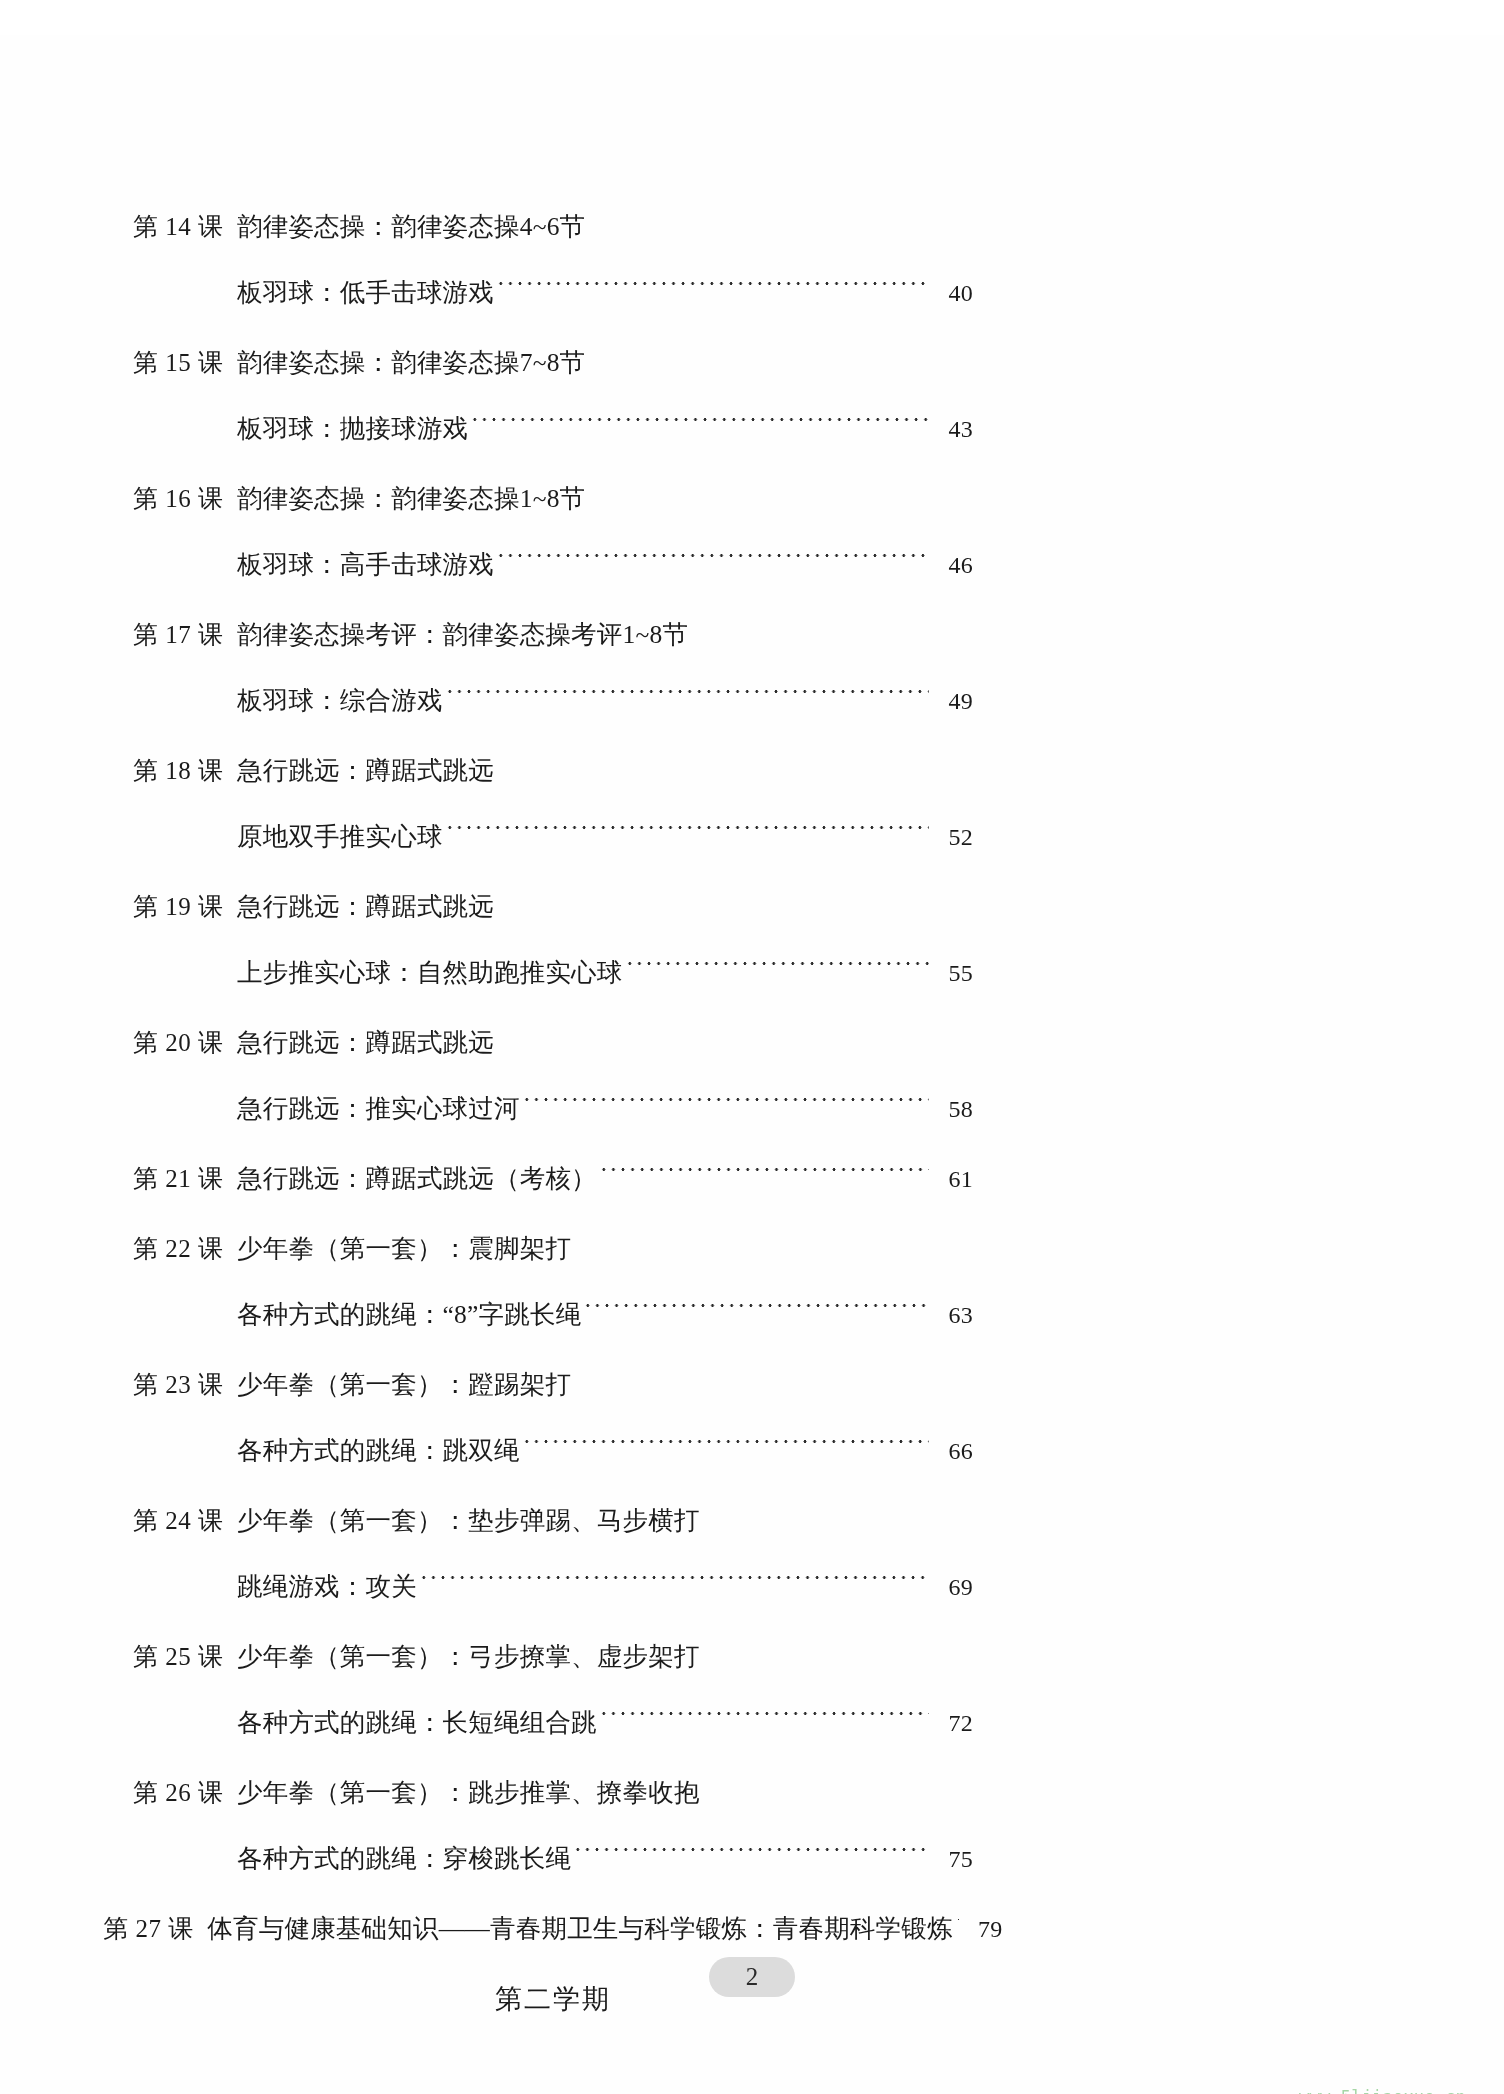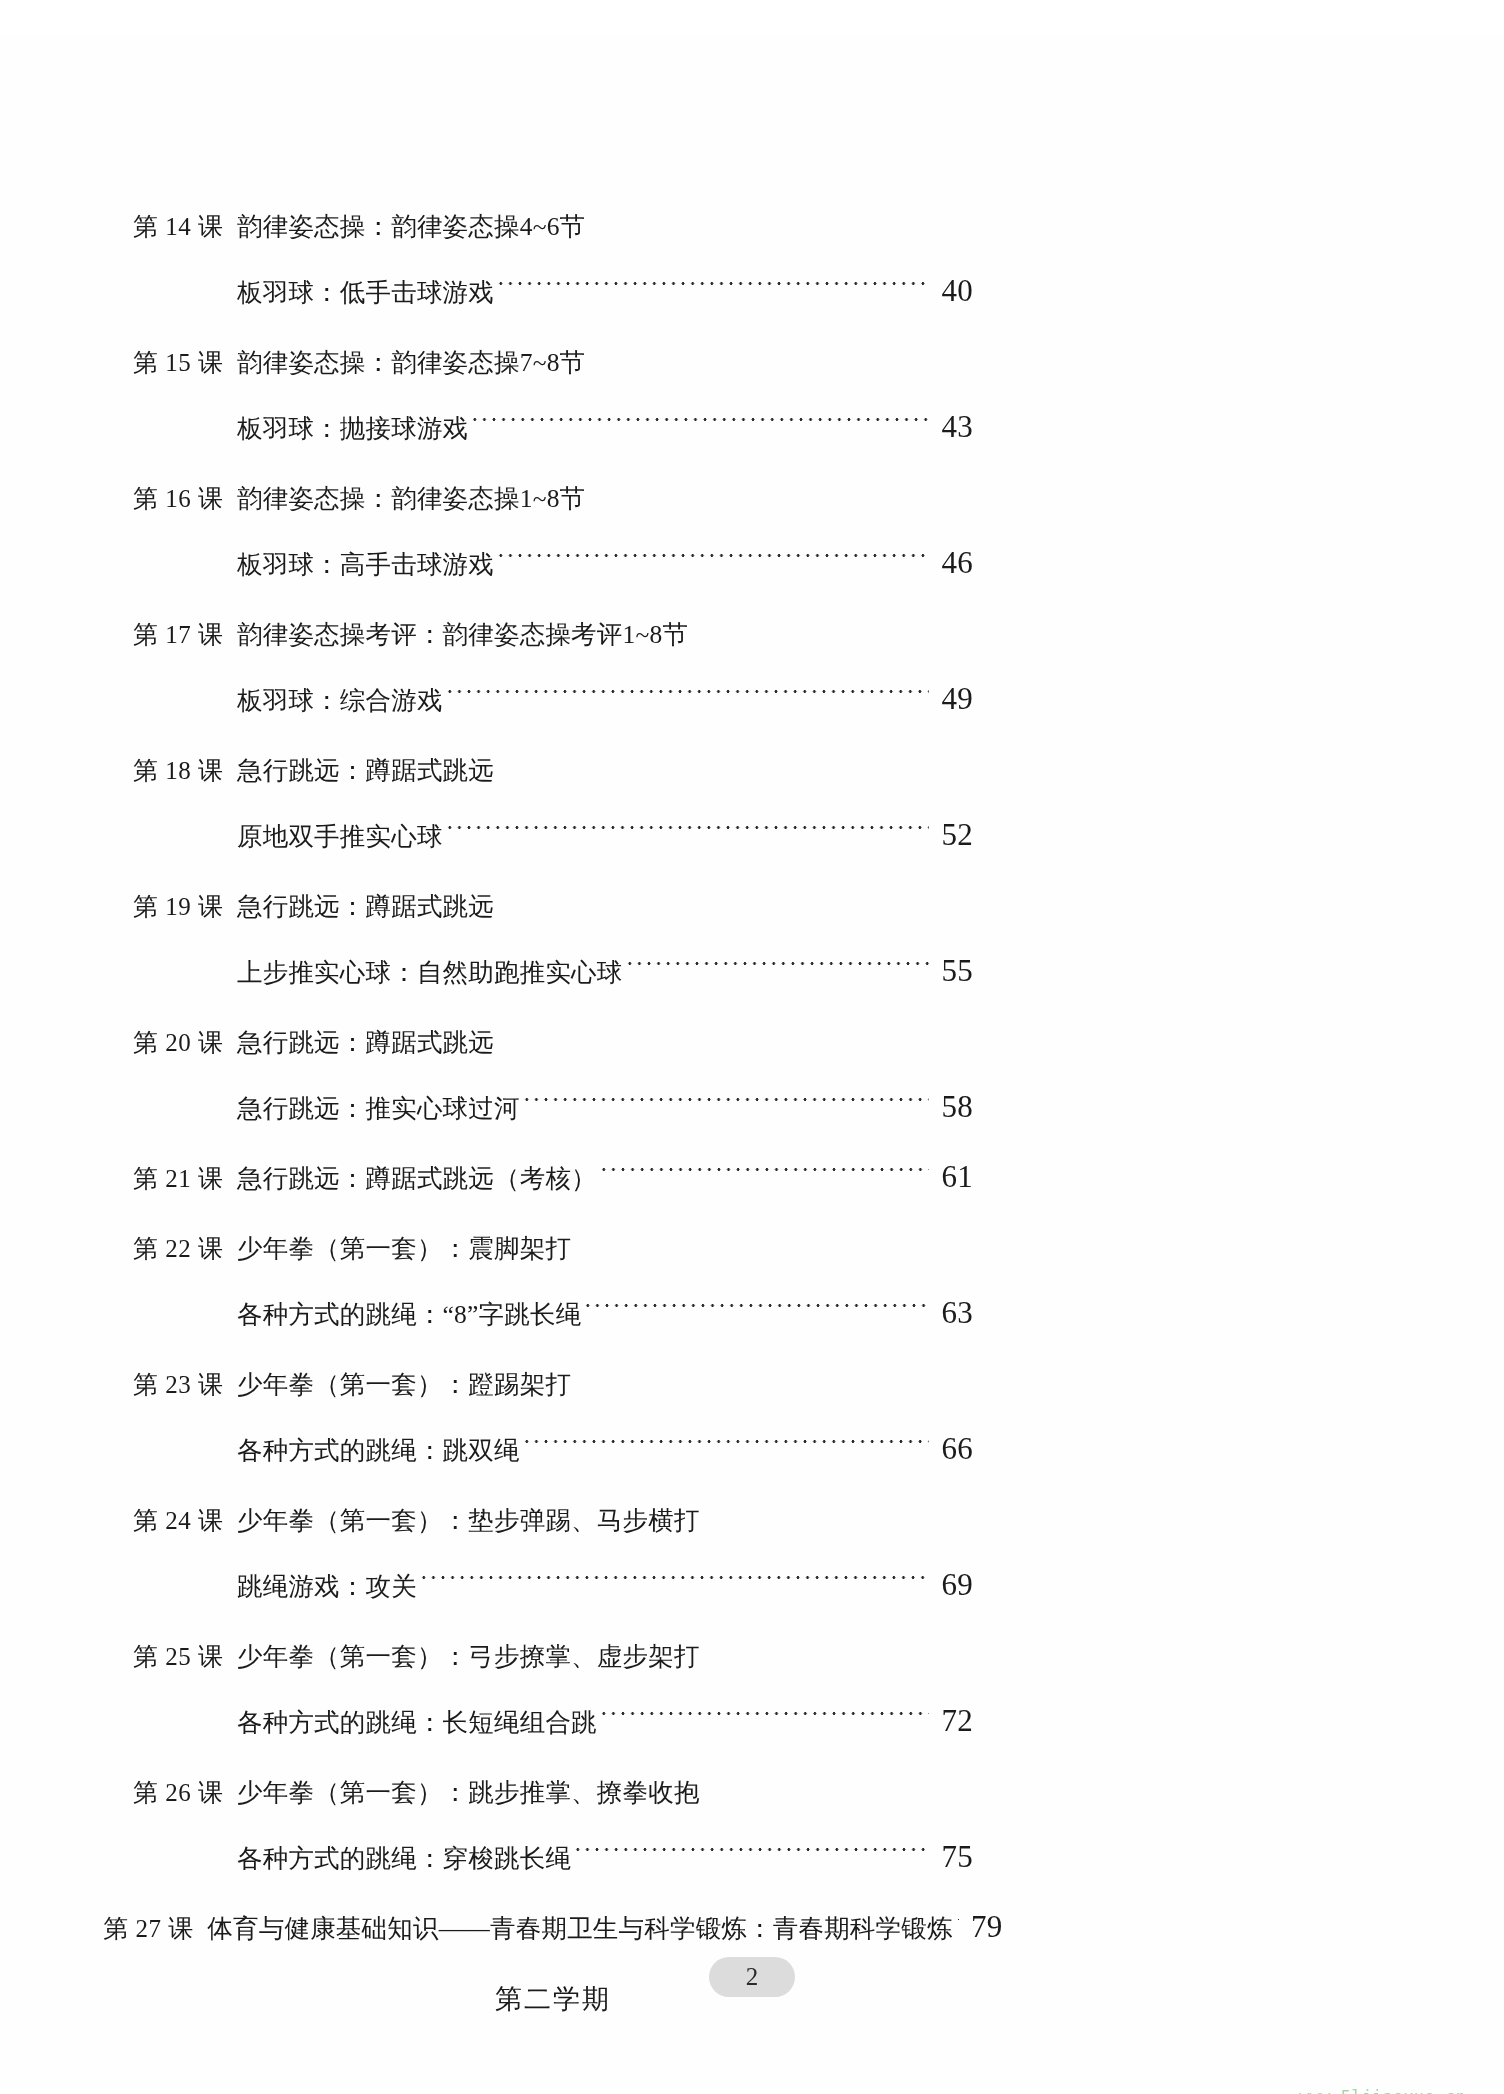--- a/index.html
+++ b/index.html
@@ -80,21 +80,21 @@
     background-size: 9.6px 3px;
     background-repeat: repeat-x;
     background-position: left center;
   }
   .leader.none::after { display: none; }
 
   .page-num {
     flex: 0 0 auto;
     width: 42px;
     text-align: right;
-    font-size: 31px;
+    font-size: 24px;
     line-height: 48px;
     letter-spacing: 0.3px;
   }
   .page-num.empty { visibility: hidden; }
 
   
   .entry.noleader .leader::after { display: none; }
 
   
   .term-heading {

